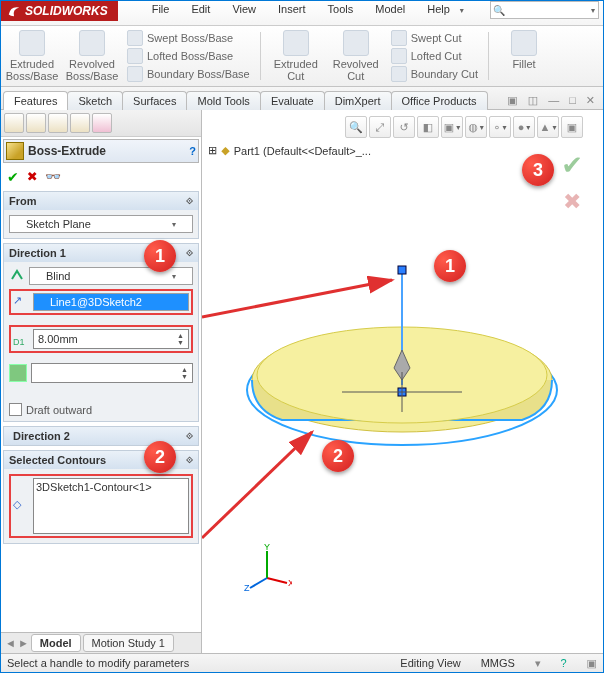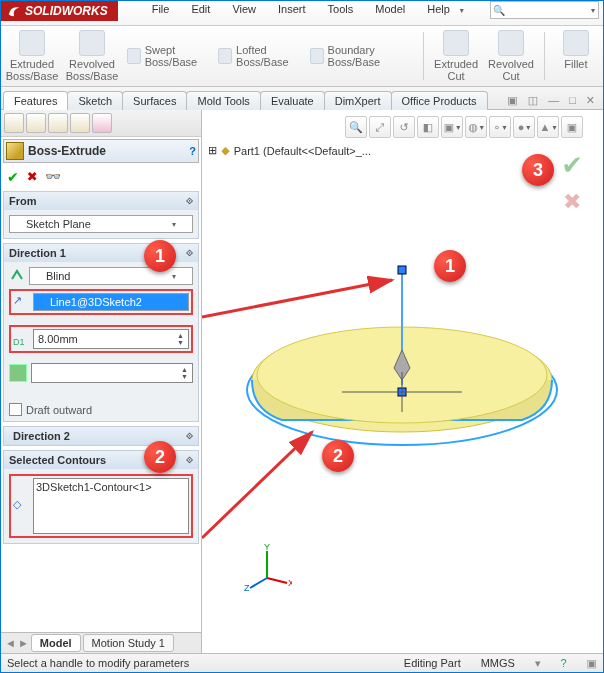--- a/index.html
+++ b/index.html
@@ -7,21 +7,21 @@
 .titlebar{height:24px;background:linear-gradient(#fff,#f5f5f5);display:flex;align-items:flex-start;gap:18px;border-bottom:1px solid #ccc}
 .sw-logo{background:#b71c1c;color:#fff;padding:3px 10px 3px 6px;font-weight:bold;font-style:italic;display:flex;align-items:center;gap:4px;font-size:12px}
 .menu{display:flex;gap:6px;padding-left:8px}
 .menu span{cursor:default;padding:2px 4px}
 .dd-arr{font-size:8px;color:#666;margin-left:2px}
 .searchbox{margin-left:auto;width:120px;height:16px;background:#fff;border:1px solid #bbb;display:flex;align-items:center;padding:0 3px;margin-right:4px}
 .searchbox .mag{font-size:10px;color:#888}
 .ribbon{background:linear-gradient(#fff,#f0f0f0);border-bottom:1px solid #c4c4c4;padding:4px 6px;display:flex;gap:10px}
 .rbtn{display:flex;flex-direction:column;align-items:center;gap:2px;width:50px;color:#666;text-align:center;line-height:1.1}
 .rbtn .ric{width:24px;height:24px;background:#e4e9ef;border:1px solid #cbd4de;border-radius:3px}
-.rgroup{display:flex;flex-direction:row;gap:2px;justify-content:center}
+.rgroup{display:flex;flex-direction:column;gap:2px;justify-content:center}
 .rgroup .ritem{display:flex;align-items:center;gap:4px;color:#666}
 .rgroup .ritem .mi{width:14px;height:14px;background:#e4e9ef;border:1px solid #cbd4de;border-radius:2px}
 .rsep{width:1px;background:#d0d0d0;margin:2px 0}
 .tabstrip{background:linear-gradient(#f6f6f6,#eaeaea);display:flex;align-items:flex-end;border-bottom:1px solid #bcbcbc;height:22px;padding-left:2px;gap:0}
 .tab{padding:3px 10px;border:1px solid #bcbcbc;border-bottom:none;background:linear-gradient(#f7f9fa,#e6ebf0);margin-right:-1px;border-top-left-radius:4px;border-top-right-radius:4px;cursor:default;position:relative;top:1px}
 .tab.active{background:#fff;font-weight:normal;z-index:2}
 .tabstrip .right{margin-left:auto;display:flex;gap:2px;padding-right:4px;color:#888}
 .tabstrip .right span{border:1px solid transparent;padding:1px 3px}
 .content{flex:1;display:flex;min-height:0}
 .pm{width:200px;border-right:1px solid #bcbcbc;background:#fff;display:flex;flex-direction:column;overflow:hidden}
@@ -120,20 +120,34 @@
     </div>
     <div class="rsep"></div>
     <div class="rbtn">
         <div class="ric"></div>
         <span>Extruded Cut</span>
       </div>
     <div class="rbtn">
         <div class="ric"></div>
         <span>Revolved Cut</span>
       </div>
+    <div class="rgroup">
+      <div class="ritem">
+          <div class="mi"></div>
+          <span>Swept Cut</span>
+        </div>
+      <div class="ritem">
+          <div class="mi"></div>
+          <span>Lofted Cut</span>
+        </div>
+      <div class="ritem">
+          <div class="mi"></div>
+          <span>Boundary Cut</span>
+        </div>
+    </div>
     <div class="rsep"></div>
     <div class="rbtn">
         <div class="ric"></div>
         <span>Fillet</span>
       </div>
   </div>
 
   <div class="tabstrip">
     <div class="tab active">Features</div>
     <div class="tab">Sketch</div>
@@ -328,19 +342,19 @@
           <line x1="25" y1="35" x2="8" y2="45" stroke="#06d" stroke-width="2"></line>
             <text x="2" y="48" fill="#06d" font-size="9">Z</text>
         </svg>
       </div>
     </div>
   </div>
 
   <div class="statusbar">
     <span>Select a handle to modify parameters</span>
     <span class="sfill"></span>
-    <span>Editing Part</span>
+    <span>Editing View</span>
     <span>MMGS</span>
     <span style="color:#888">▾</span>
     <span style="color:#0a8">?</span>
     <span style="color:#888">▣</span>
   </div>
 </div>
 
 </body></html>

